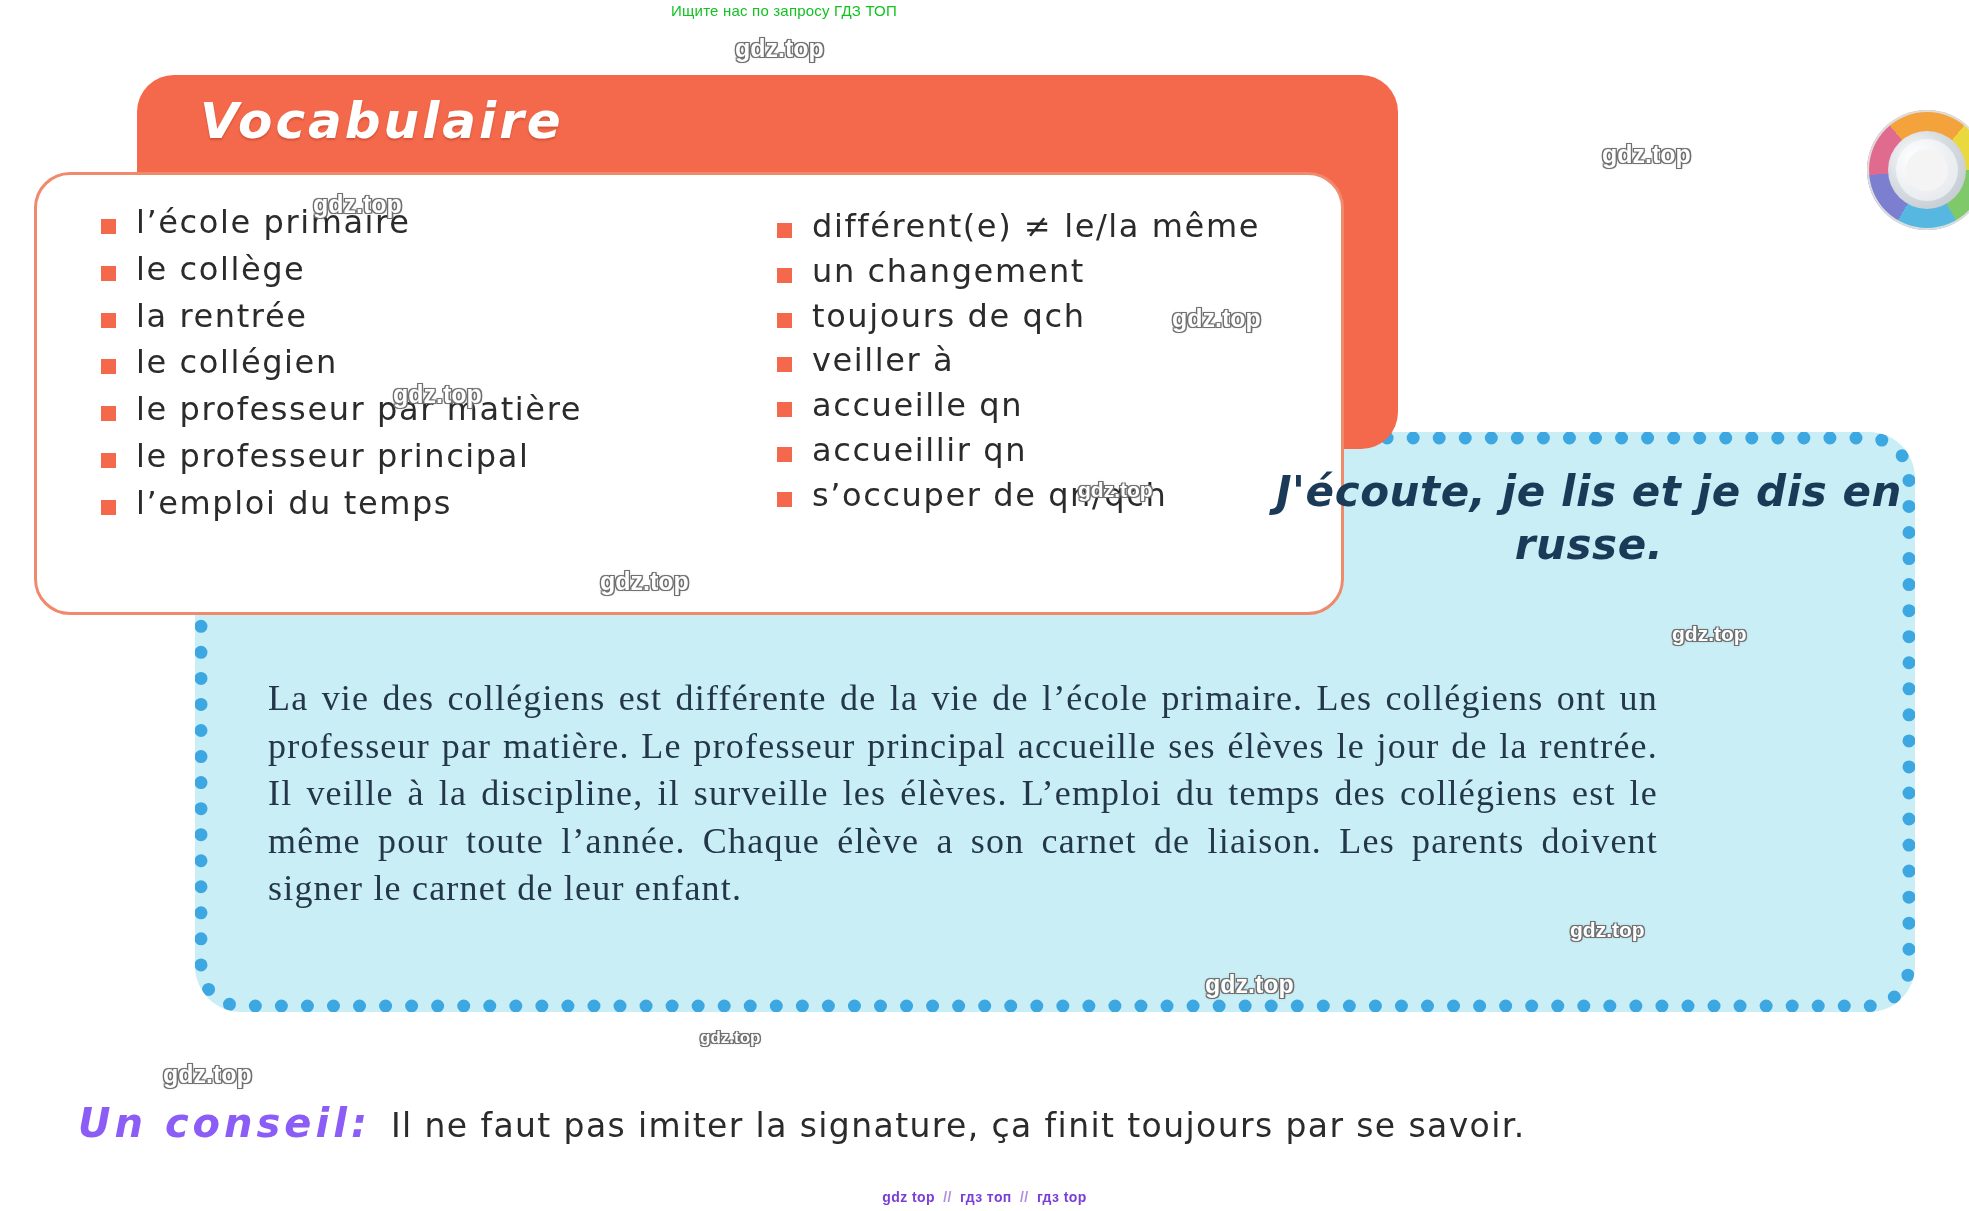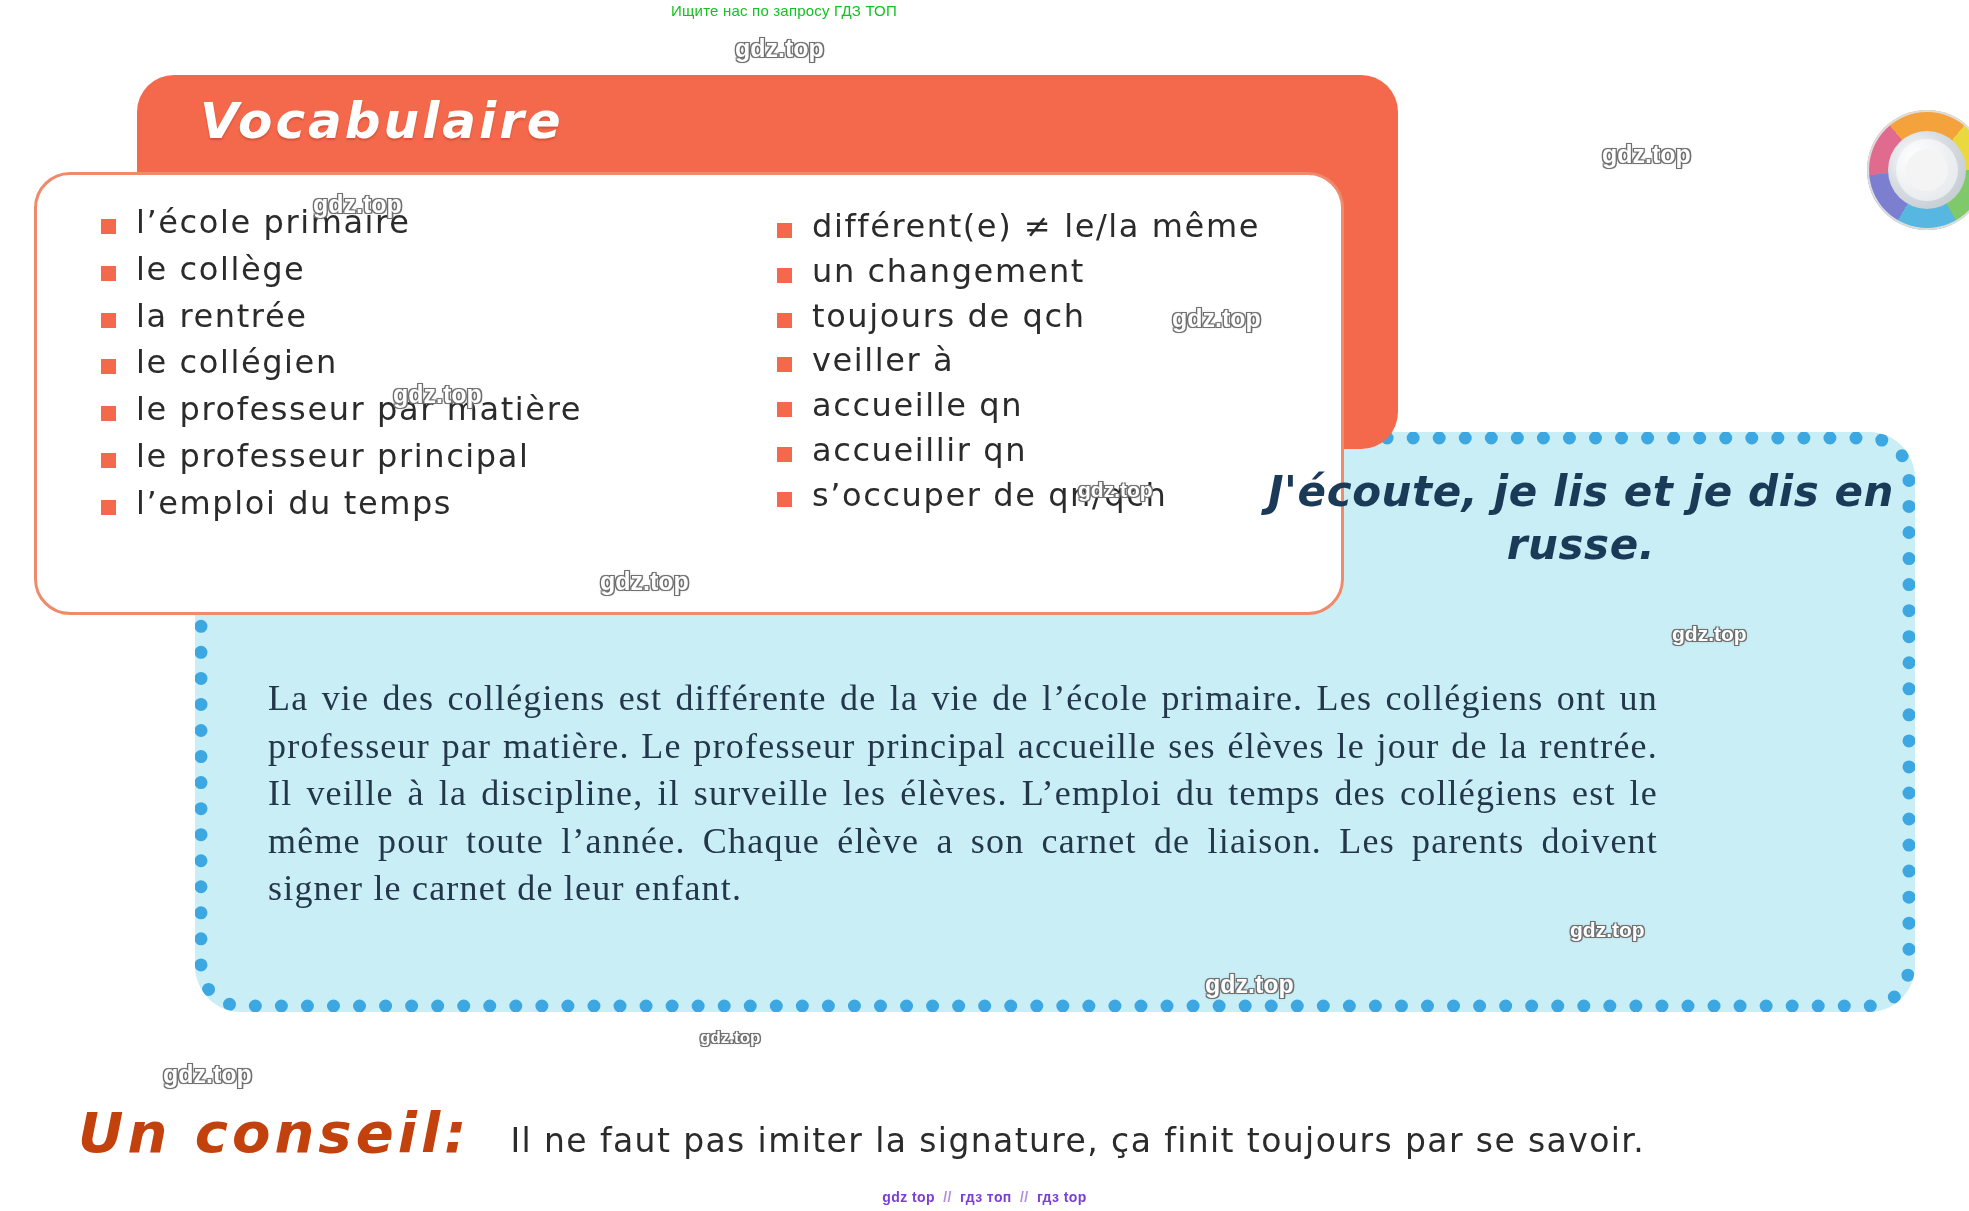--- a/index.html
+++ b/index.html
@@ -173,21 +173,21 @@
     top: 432px;
     width: 1720px;
     height: 580px;
     border-radius: 46px;
     border: 13px dotted #3ca7e0;
     z-index: 3;
     pointer-events: none;
   }
   .listen-title {
     position: absolute;
-    right: 68px;
+    right: 60px;
     top: 466px;
     width: 640px;
     text-align: center;
     font-family: "DejaVu Sans", sans-serif;
     font-style: italic;
     font-weight: bold;
     font-size: 42px;
     line-height: 1.25;
     color: #1b3a57;
     letter-spacing: .6px;
@@ -214,25 +214,25 @@
     top: 1100px;
     width: 1860px;
     display: flex;
     align-items: baseline;
     z-index: 12;
   }
   .conseil-label {
     font-family: "DejaVu Sans", sans-serif;
     font-style: italic;
     font-weight: bold;
-    font-size: 56px;
-    color: #c2410c;
+    font-size: 40px;
+    color: #8b5cf6;
     letter-spacing: 4px;
     white-space: nowrap;
-    margin-right: 40px;
+    margin-right: 20px;
   }
   .conseil-text {
     font-family: "DejaVu Sans", sans-serif;
     font-size: 33px;
     color: #2b2b2b;
     letter-spacing: 1.4px;
     white-space: nowrap;
   }
 </style>
 </head>

